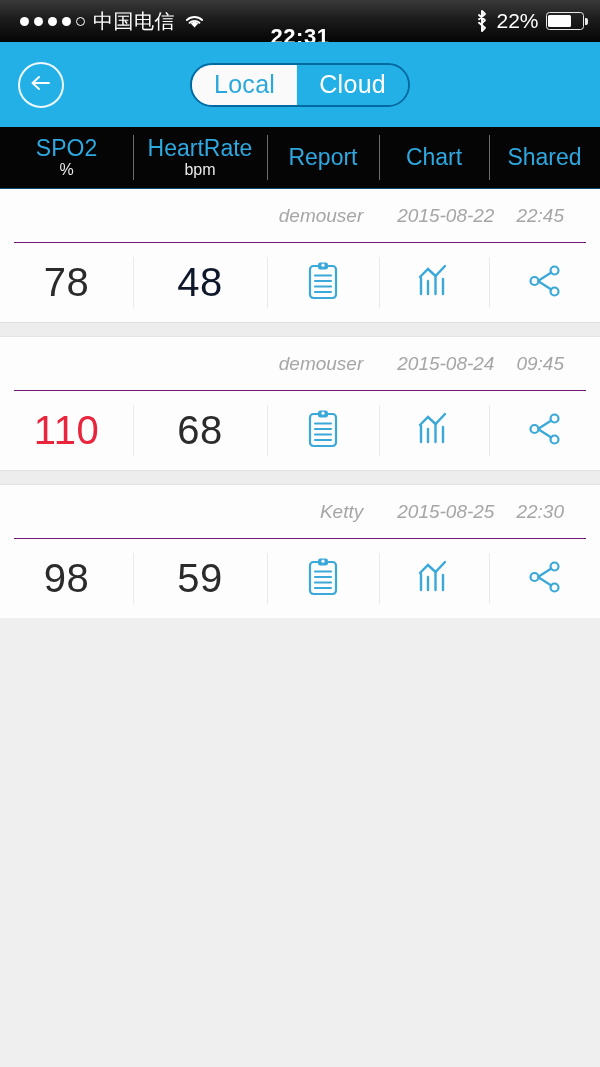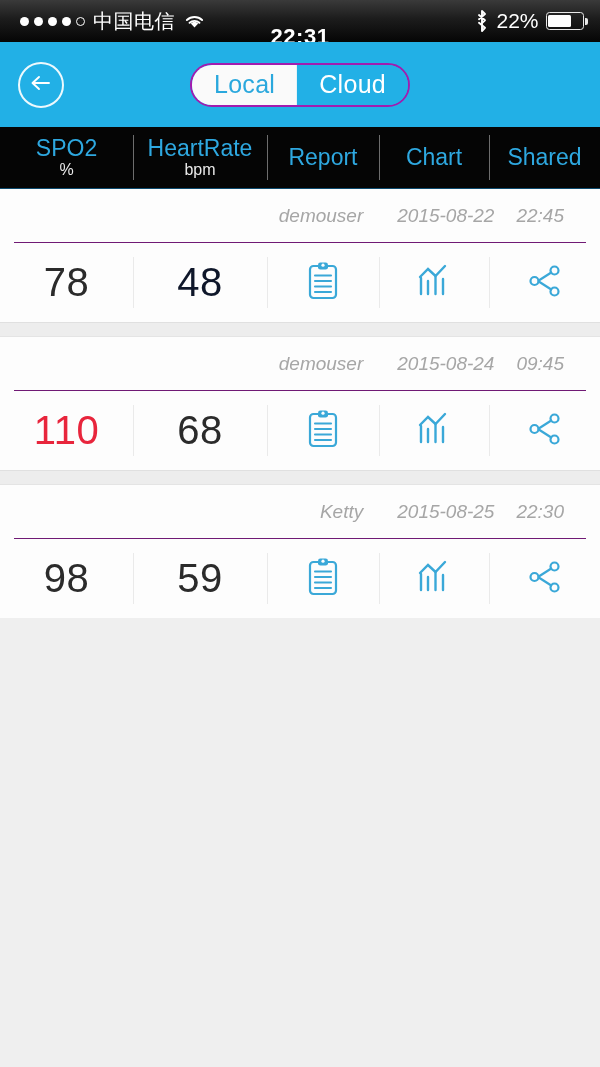--- a/index.html
+++ b/index.html
@@ -50,21 +50,21 @@
   }
   .back-btn{
     margin-left:18px; width:46px; height:46px; border-radius:50%;
     border:2px solid rgba(255,255,255,.92);
     display:flex; align-items:center; justify-content:center;
     cursor:pointer;
   }
   .segmented{
     position:absolute; left:50%; transform:translateX(-50%);
     display:flex; height:44px; border-radius:22px;
-    border:2px solid #a21caf; overflow:hidden; background:#22b0e6;
+    border:2px solid #0369a1; overflow:hidden; background:#22b0e6;
   }
   .seg{
     display:flex; align-items:center; justify-content:center;
     padding:0 22px; font-size:25px; letter-spacing:.3px;
   }
   .seg.on{ background:#fafafa; color:#2aa8dd; }
   .seg.off{ background:#22b0e6; color:#ffffff; }
 
   
   .colhead{

